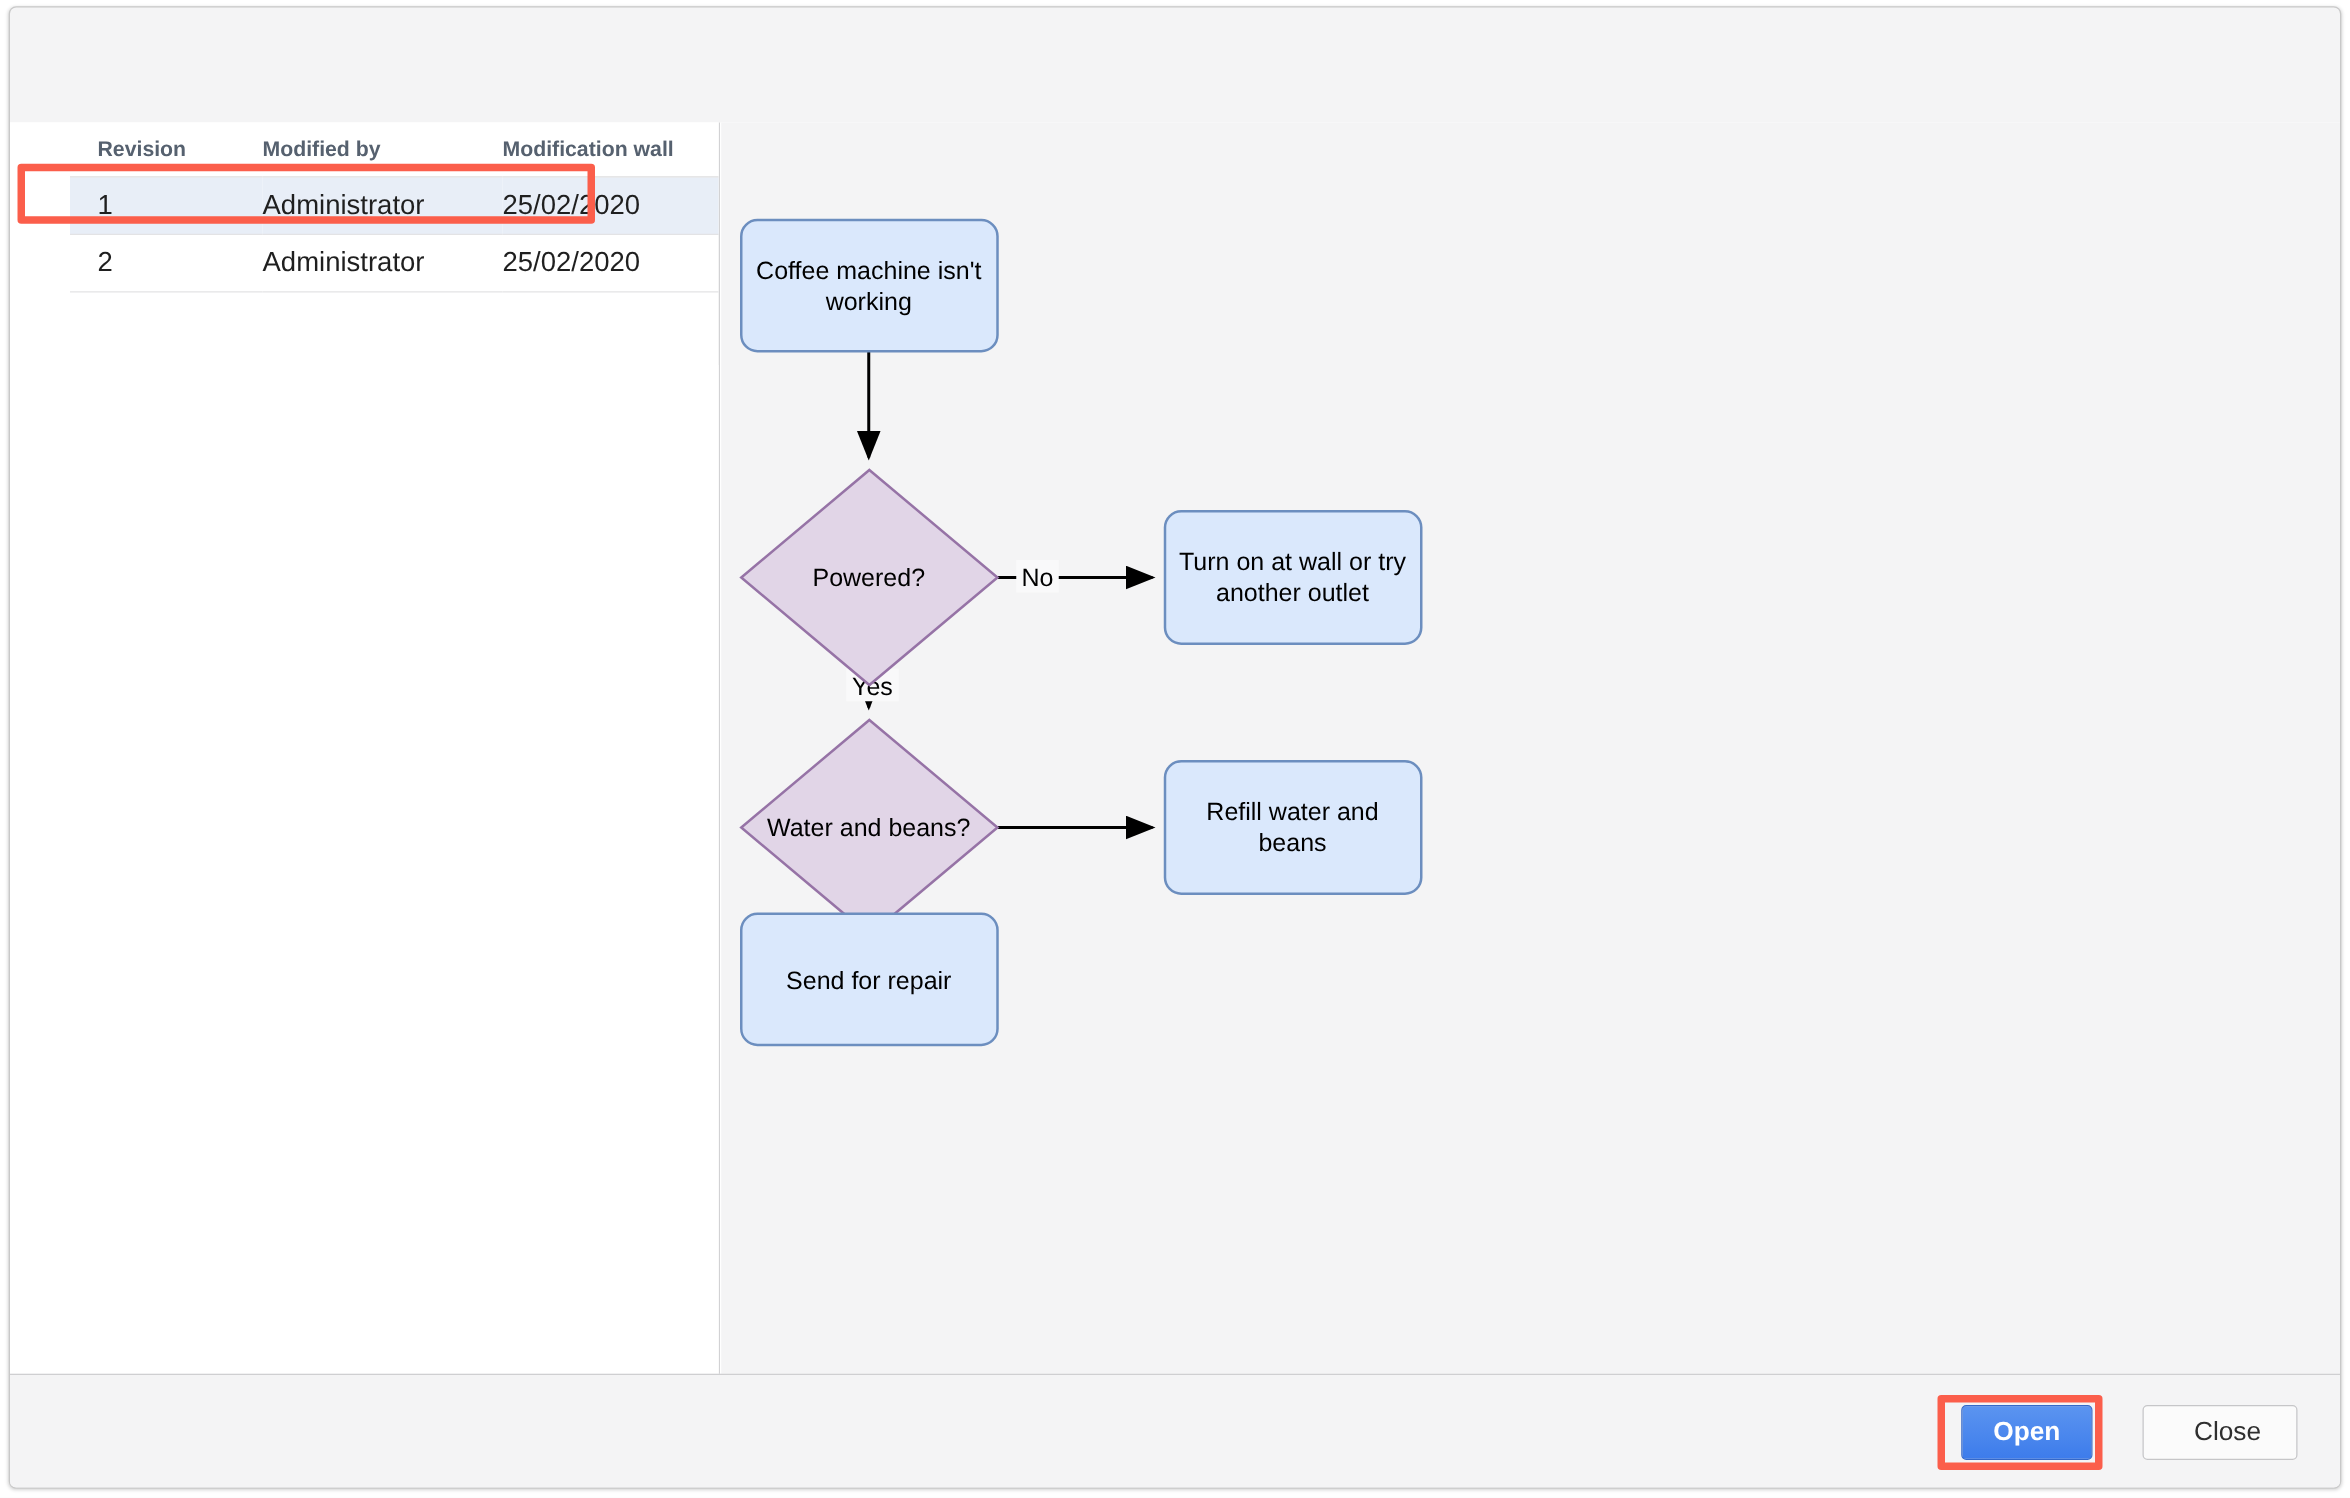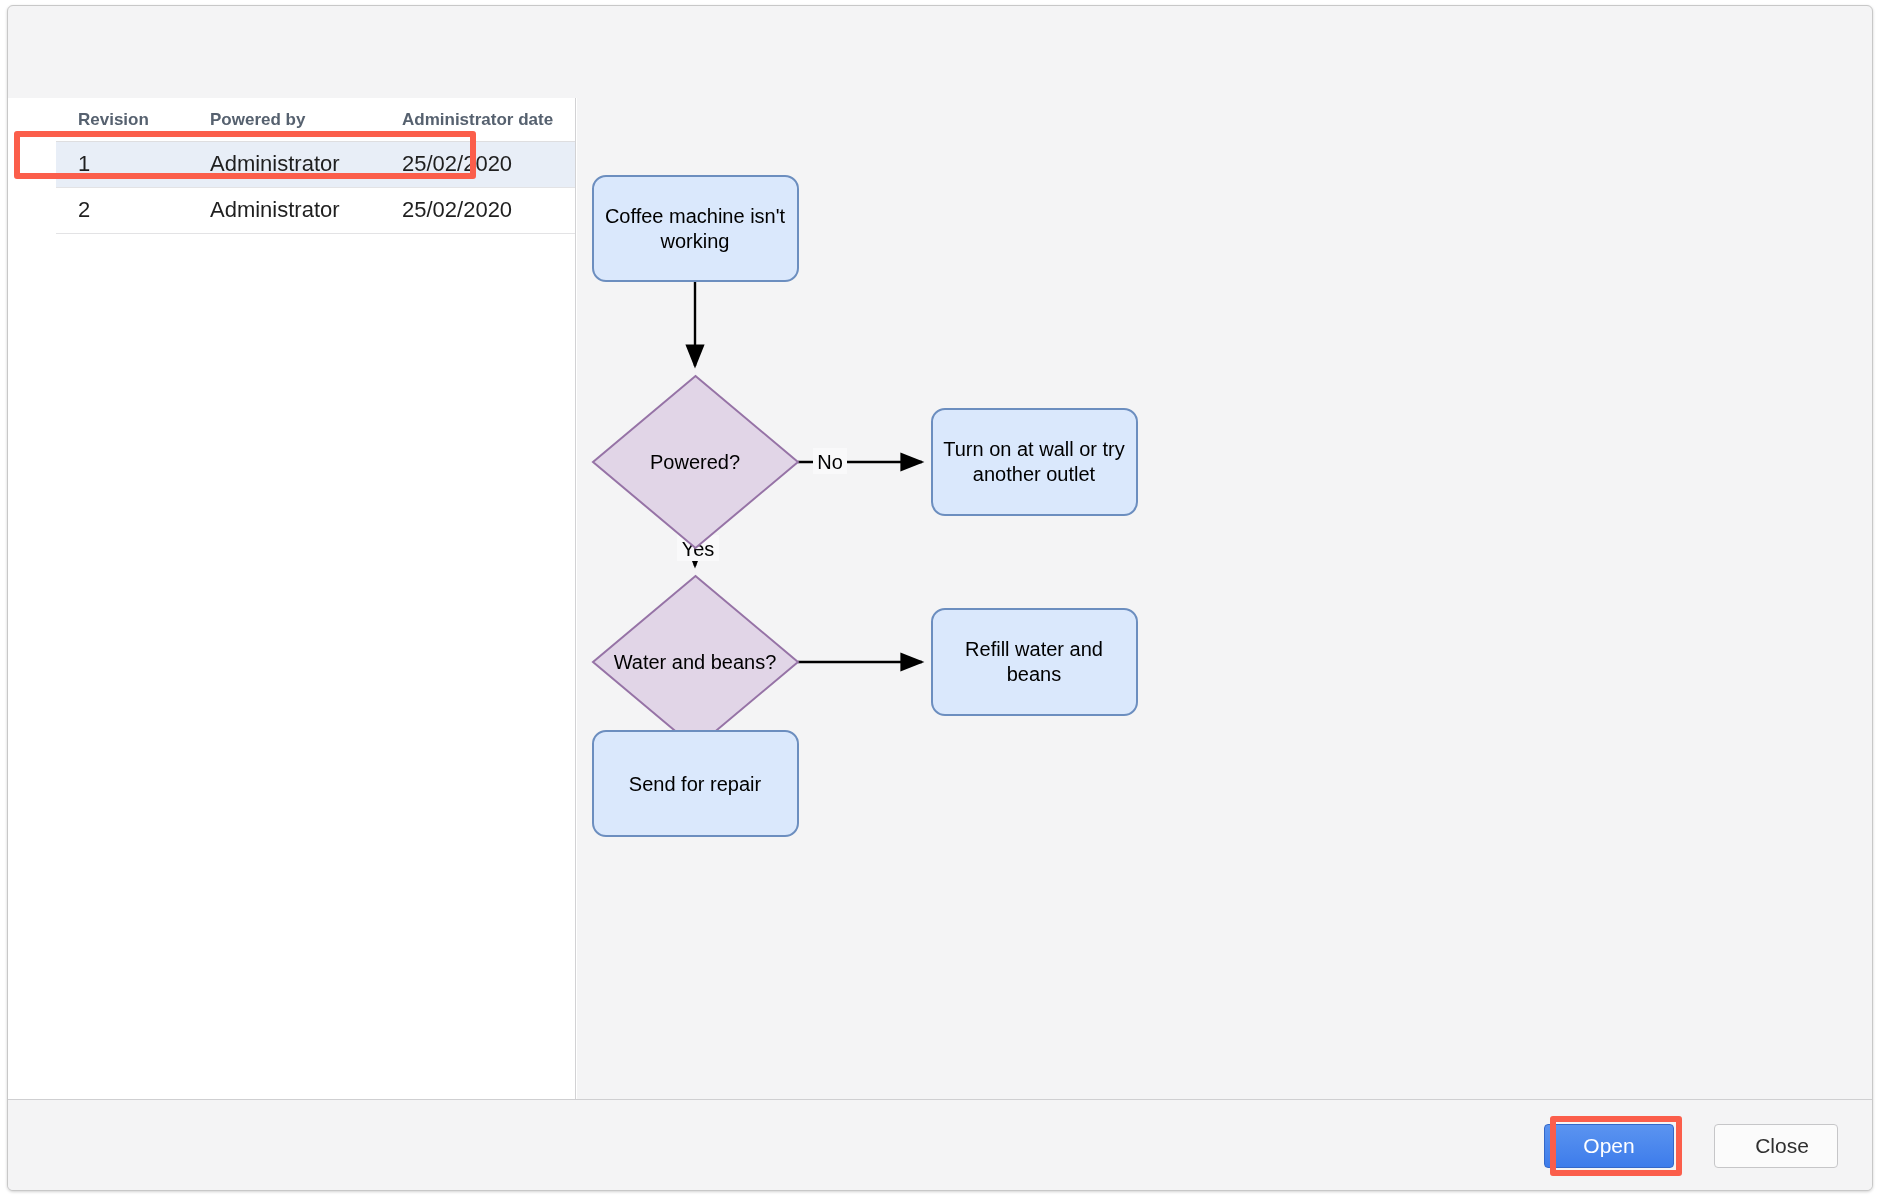--- a/index.html
+++ b/index.html
@@ -169,25 +169,25 @@
     border-radius: 4px;
     box-sizing: border-box;
     cursor: pointer;
     display: flex;
     align-items: center;
     justify-content: center;
     padding: 0;
   }
   .btn-open {
     right: 198px;
-    width: 130px;
+    width: 105px;
     background: linear-gradient(#5b94f0, #3d7ceb);
     border: 1px solid #3468c9;
     color: #ffffff;
-    font-weight: normal;
+    font-weight: bold;
     margin-left: 21px;
   }
   .btn-close {
     right: 34px;
     width: 124px;
     background: #fbfbfb;
     border: 1px solid #c6c6c8;
     color: #2f2f2f;
     padding-left: 12px;
   }
@@ -210,22 +210,22 @@
   <div class="dialog">
 
 
     <div class="dlg-body">
 
       <div class="rev-panel">
         <table class="rev-table">
           <thead>
             <tr>
               <th class="col-rev">Revision</th>
-              <th class="col-by">Powered by</th>
-              <th class="col-date">Administrator date</th>
+              <th class="col-by">Modified by</th>
+              <th class="col-date">Modification wall</th>
             </tr>
           </thead>
           <tbody>
             <tr class="selected">
               <td class="col-rev">1</td>
               <td class="col-by">Administrator</td>
               <td class="col-date">25/02/2020</td>
             </tr>
             <tr>
               <td class="col-rev">2</td>

